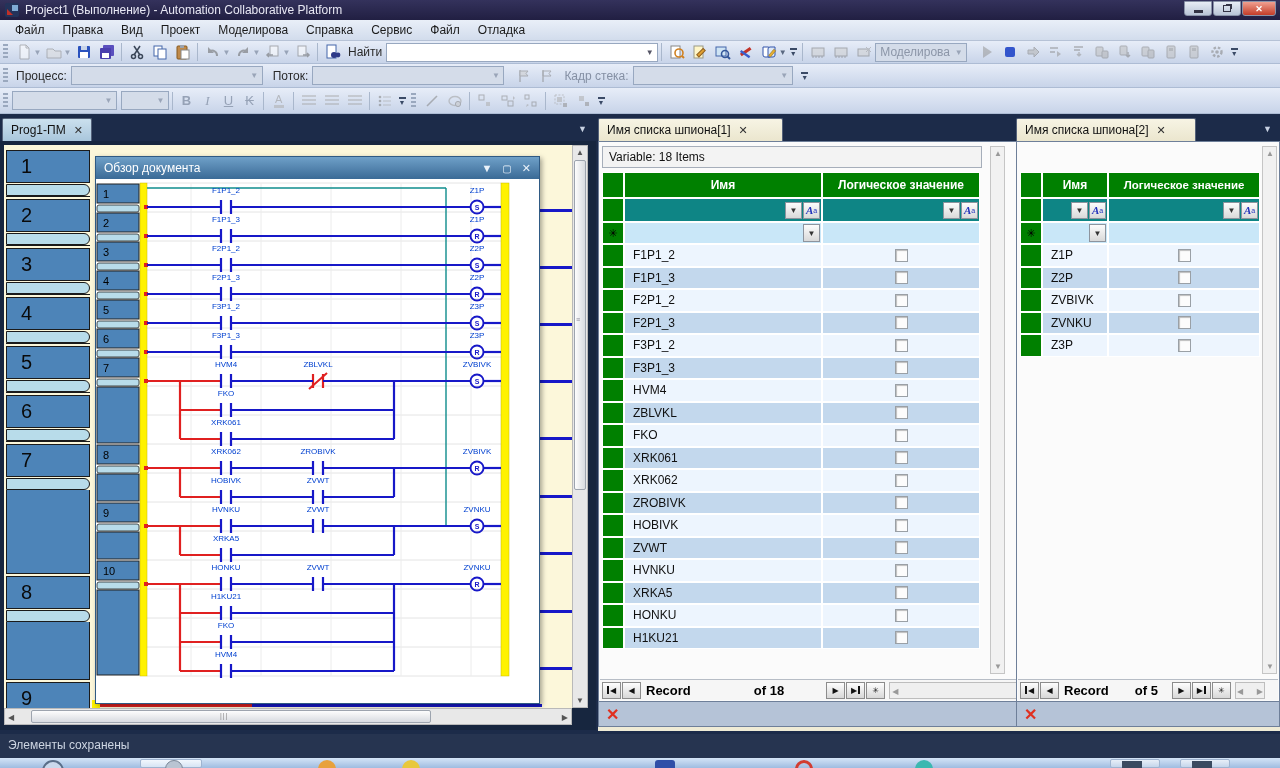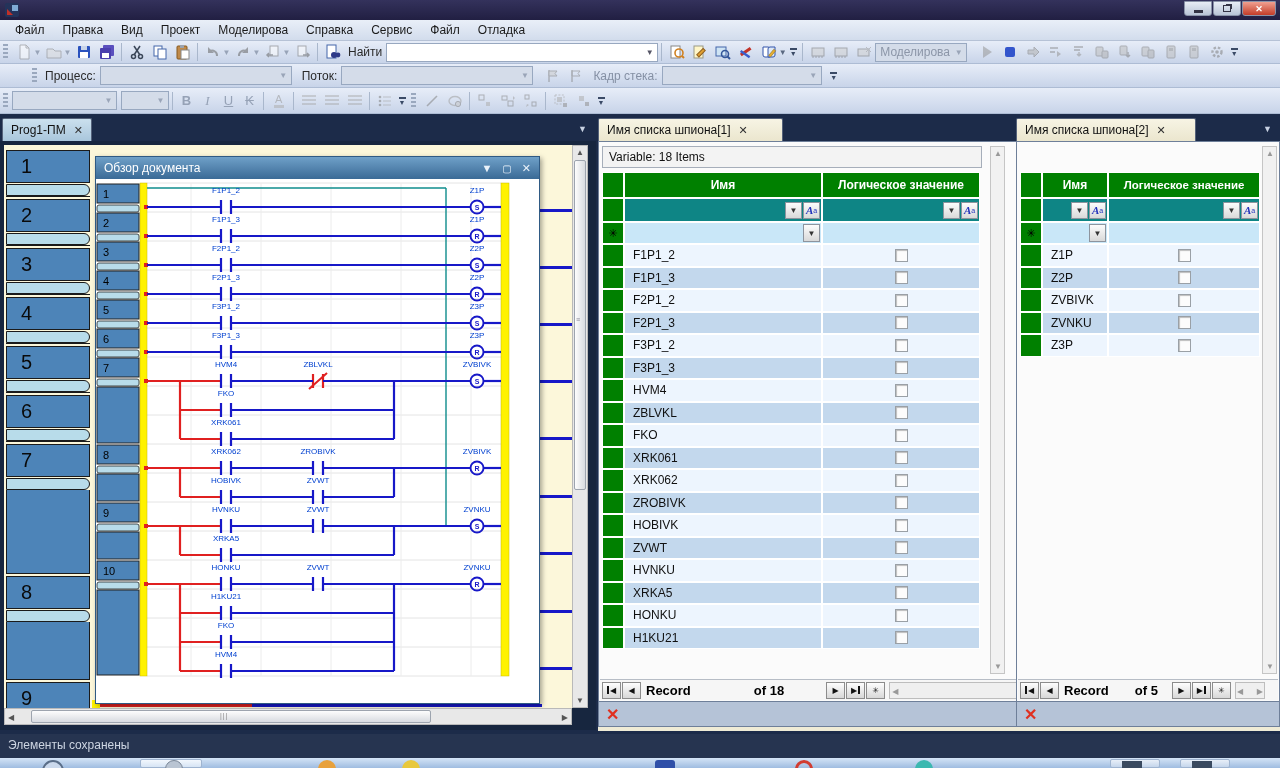--- a/index.html
+++ b/index.html
@@ -20,21 +20,21 @@
 
   
   #menubar { position:absolute; left:0; top:20px; width:1280px; height:21px; background:linear-gradient(#E9EFF8,#D2DCEC);
     display:flex; align-items:center; padding-left:6px; border-bottom:1px solid #B6C2D6; }
   .menu-item { font-size:12px; color:#1A1A1A; padding:2px 9px; cursor:default; }
 
   
   .tbar { position:absolute; left:0; width:1280px; background:linear-gradient(#E7EDF8,#C8D4E9);
     border-bottom:1px solid #ADBCD4; display:flex; align-items:center; }
   #tbar1 { top:41px; height:23px; }
-  #tbar2 { top:64px; height:24px;padding-left:29px; }
+  #tbar2 { top:64px; height:24px; }
   #tbar3 { top:88px; height:26px; }
   .grip { width:5px; height:16px; margin:0 4px 0 3px;
     background:repeating-linear-gradient(#9AA8BE 0 2px, transparent 2px 4px); }
   .tsep { width:1px; height:18px; background:#A9B7CC; margin:0 3px; }
   .tbtn { width:23px; height:21px; display:flex; align-items:center; justify-content:center; border-radius:2px; }
   .tbtn.dis { opacity:.55; filter:grayscale(1); }
   .ddarrow { font-size:8px; color:#5A6880; margin-left:-2px; width:9px; text-align:center; }
   .ddarrow.dis { opacity:.5; }
   .tlabel { font-size:12px; color:#2A2A2A; margin:0 4px; white-space:nowrap; }
   .tlabel.dim { color:#8590A4; }
@@ -122,20 +122,21 @@
 </style>
 </head>
 <body>
 
 <div id="titlebar">
   <svg width="16" height="16" viewBox="0 0 16 16">
     <rect x="1" y="1" width="14" height="14" rx="2" fill="#24335A"></rect>
     <rect x="8" y="3" width="6" height="6" fill="#7FAAD4"></rect>
     <path d="M3 13 L3 7 L9 13 Z" fill="#C03028"></path>
   </svg>
+  <span class="ttl">Project1 (Выполнение) - Automation Collaborative Platform</span>
   <div class="winbtns">
     <div class="winbtn">
         <div class="minbar"></div>
       </div>
     <div class="winbtn">
         <div class="restoreglyph"></div>
       </div>
     <div class="winbtn close">✕</div>
   </div>
 </div>

